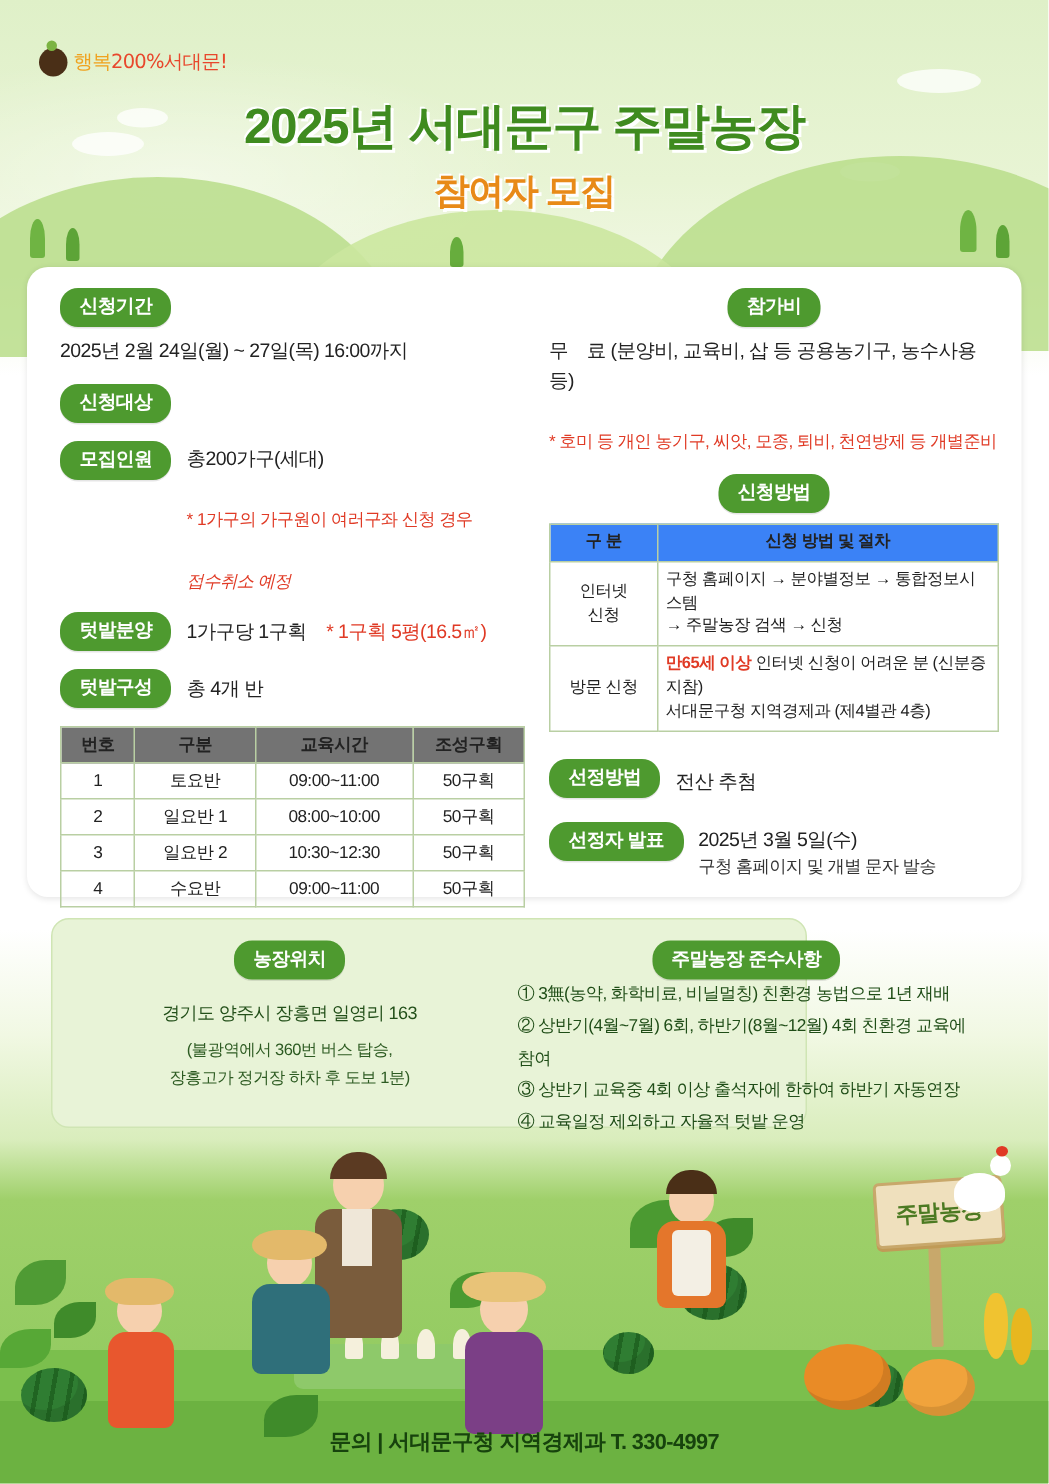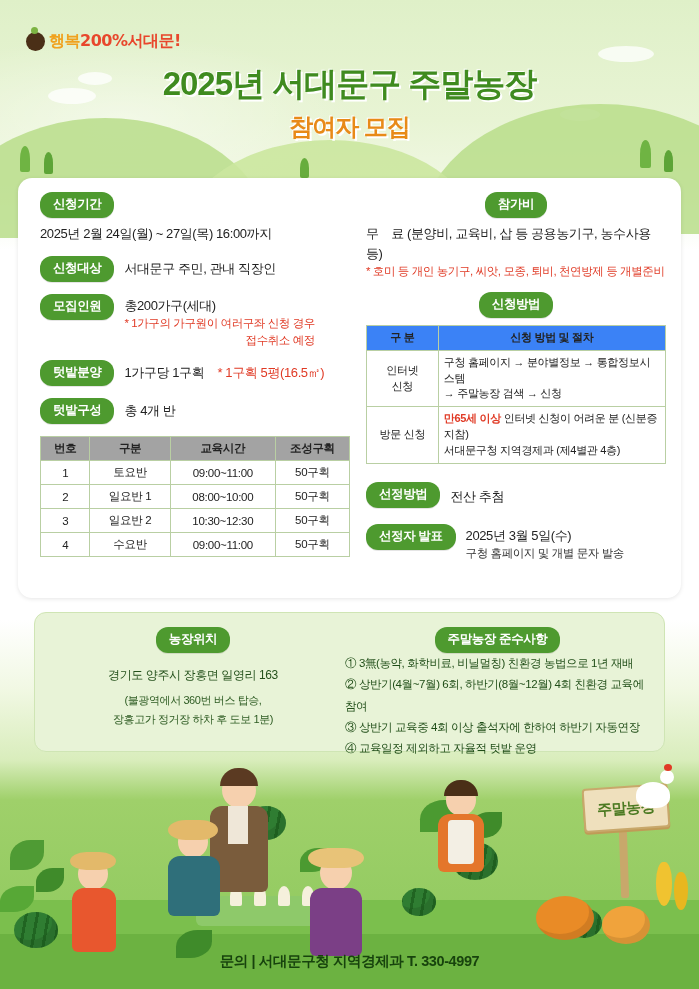--- a/index.html
+++ b/index.html
@@ -32,21 +32,21 @@
     position:absolute; left:26px; top:24px; width:180px; height:34px;
     display:flex; align-items:center; gap:4px;
   }
   .logo-berry {
     width:19px;height:19px;border-radius:50%;background:#4a2f17;position:relative;flex:0 0 auto;
   }
   .logo-berry:after{
     content:"";position:absolute;left:5px;top:-5px;width:7px;height:7px;border-radius:50%;background:#7cb342;
   }
   .logo-text {
-    font-size:16px; font-weight:bold; color:#f0a21e; letter-spacing:-.5px;
+    font-size:13px; font-weight:normal; color:#f0a21e; letter-spacing:-.5px;
     font-family:"DejaVu Sans", sans-serif;
   }
   .logo-text .pct { color:#e8472c; }
   .logo-text .sdm { color:#e8472c; }
   
   .title-wrap { position:absolute; left:0; right:0; top:62px; text-align:center; }
   .title1 {
     font-size:33px; font-weight:bold; color:#3f8b1f; letter-spacing:-1px;
     text-shadow: 2px 2px 0 #ffffff, -1px -1px 0 #ffffff;
   }
@@ -69,41 +69,41 @@
     font-size:12.5px; padding:4px 13px 5px; border-radius:12px; letter-spacing:-.4px;
     box-shadow:0 1px 0 rgba(0,0,0,.10);
   }
   .row { margin-bottom:12px; }
   .row-inline { display:flex; align-items:flex-start; gap:10px; }
   .val {
     font-size:13px; color:#222; letter-spacing:-.4px; line-height:1.5; padding-top:3px;
   }
   .val.block { padding-top:6px; }
   .red { color:#e03a25; }
-  .sub-red { font-size:11.5px; color:#e03a25; letter-spacing:-.4px; line-height:1.45; }
+  .sub-red { font-size:11.5px; color:#e03a25; letter-spacing:-.4px; line-height:1.45;margin-top:24px; }
   .note { font-size:11.5px; color:#333; letter-spacing:-.4px; }
 
   
   table { border-collapse:collapse; width:100%; }
   .tbl-class { margin-top:6px; font-size:11.5px; }
   .tbl-class th, .tbl-class td {
     border:1px solid #b9cfa3; padding:4px 2px; text-align:center; color:#222; letter-spacing:-.3px;
   }
-  .tbl-class th { background:#a3a3a3; font-weight:bold; }
+  .tbl-class th { background:#737373; font-weight:bold; }
   .tbl-apply { margin-top:7px; font-size:11px; }
   .tbl-apply th, .tbl-apply td {
     border:1px solid #b9cfa3; padding:4px 5px; color:#222; letter-spacing:-.3px; line-height:1.45;
   }
   .tbl-apply th { background:#3b82f6; font-weight:bold; text-align:center; }
   .tbl-apply td.lbl { text-align:center; background:#fff; white-space:nowrap; }
   .strong-red { color:#e03a25; font-weight:bold; }
 
   
   .infobox {
-    position:absolute; left:34px; top:612px; width:631px; height:140px;
+    position:absolute; left:34px; top:612px; width:504px; height:140px;
     background:#e8f3d7; border:1px solid #cfe5b4; border-radius:12px;
   }
   .ib-left  { position:absolute; left:18px;  top:14px; width:280px; text-align:center; }
   .ib-right { position:absolute; left:310px; top:14px; width:305px; }
   .ib-body { font-size:12px; color:#23501a; line-height:1.7; letter-spacing:-.4px; margin-top:12px; }
   .ib-body .small { font-size:11px; color:#2d5b22; }
   .ib-list { font-size:11.5px; color:#1f4d17; line-height:1.85; letter-spacing:-.4px; margin-top:0; }
 
   
   .sign {
@@ -175,29 +175,28 @@
 
     <div class="col-left">
 
       <div class="row">
         <span class="pill">신청기간</span>
         <div class="val block">2025년 2월 24일(월) ~ 27일(목) 16:00까지</div>
       </div>
 
       <div class="row row-inline">
         <span class="pill">신청대상</span>
-        <div class="val">서대문구 주민, 관내 직장인</div>
       </div>
 
       <div class="row row-inline">
         <span class="pill">모집인원</span>
         <div>
           <div class="val" style="padding-top:2px;">총200가구(세대)</div>
           <div class="sub-red">* 1가구의 가구원이 여러구좌 신청 경우</div>
-          <div class="sub-red" style="text-align:right;">접수취소 예정</div>
+          <div class="sub-red" style="text-align:left;font-style:italic;">접수취소 예정</div>
         </div>
       </div>
 
       <div class="row row-inline">
         <span class="pill">텃밭분양</span>
         <div class="val">
           <span>1가구당 1구획</span>
           <span class="red" style="margin-left:10px;">* 1구획 5평(16.5㎡)</span>
         </div>
       </div>

